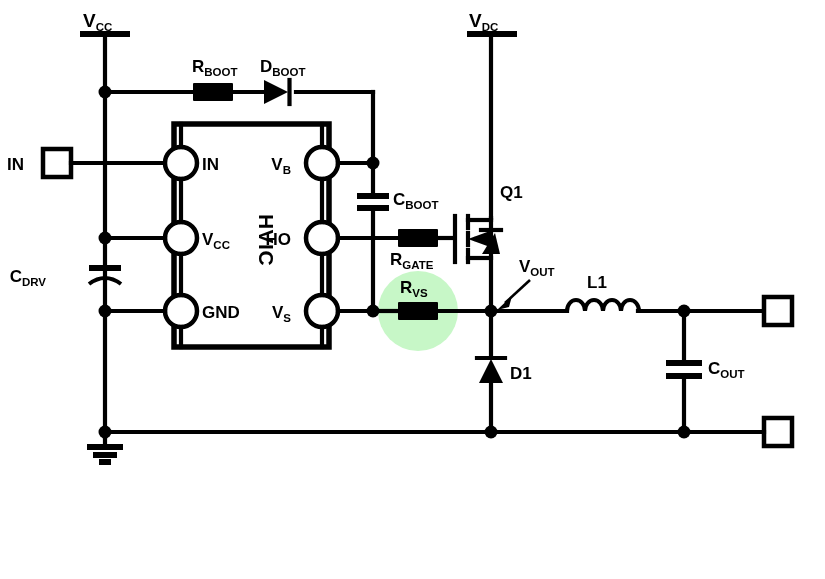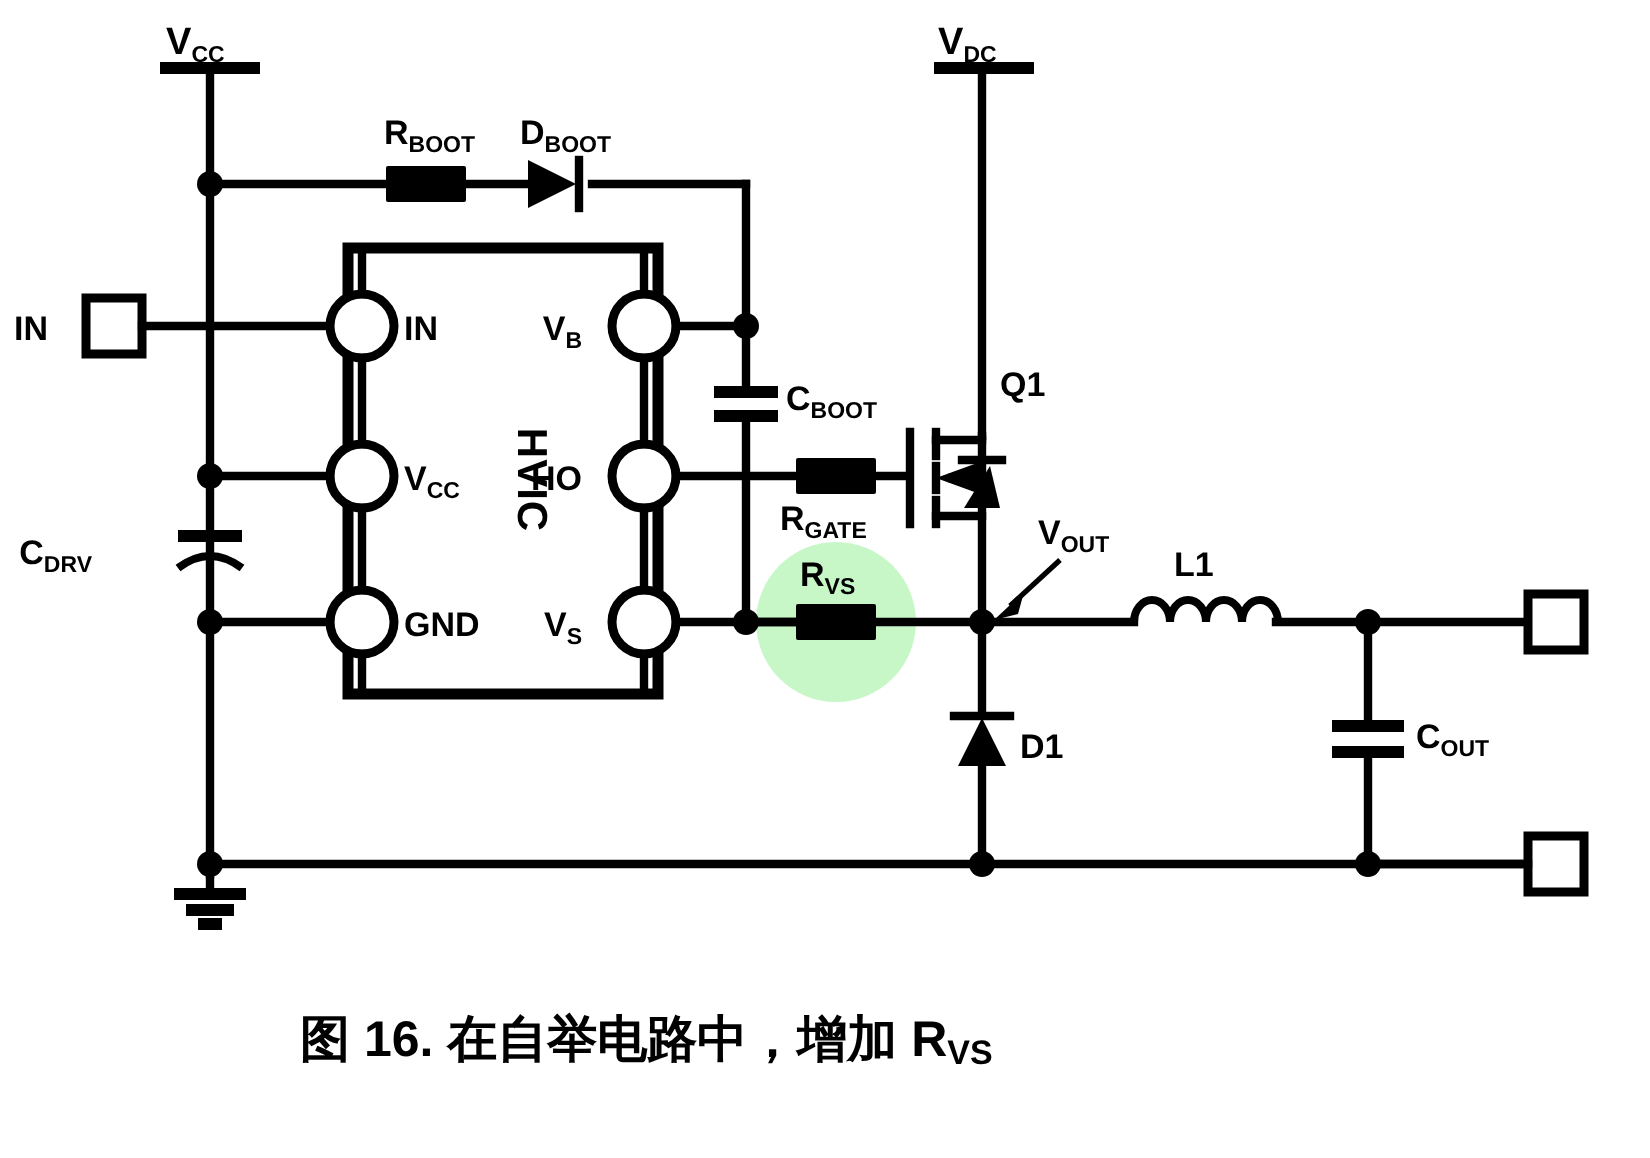--- a/index.html
+++ b/index.html
@@ -325,19 +325,15 @@
     <g>
       <line class="wire" x1="105" y1="432" x2="105" y2="445"></line>
       <line class="rail" x1="87" y1="447" x2="123" y2="447"></line>
       <line class="rail" x1="93" y1="455" x2="117" y2="455"></line>
       <line class="rail" x1="99" y1="462" x2="111" y2="462"></line>
     </g>
 
   </svg>
 
   <div id="caption-row">
-    <div class="caption">
-      <span>图 16.</span>
-      <span>在自举电路中，增加 R</span><span class="sub">VS</span>
-    </div>
   </div>
 
 </div>
 
 </body></html>

